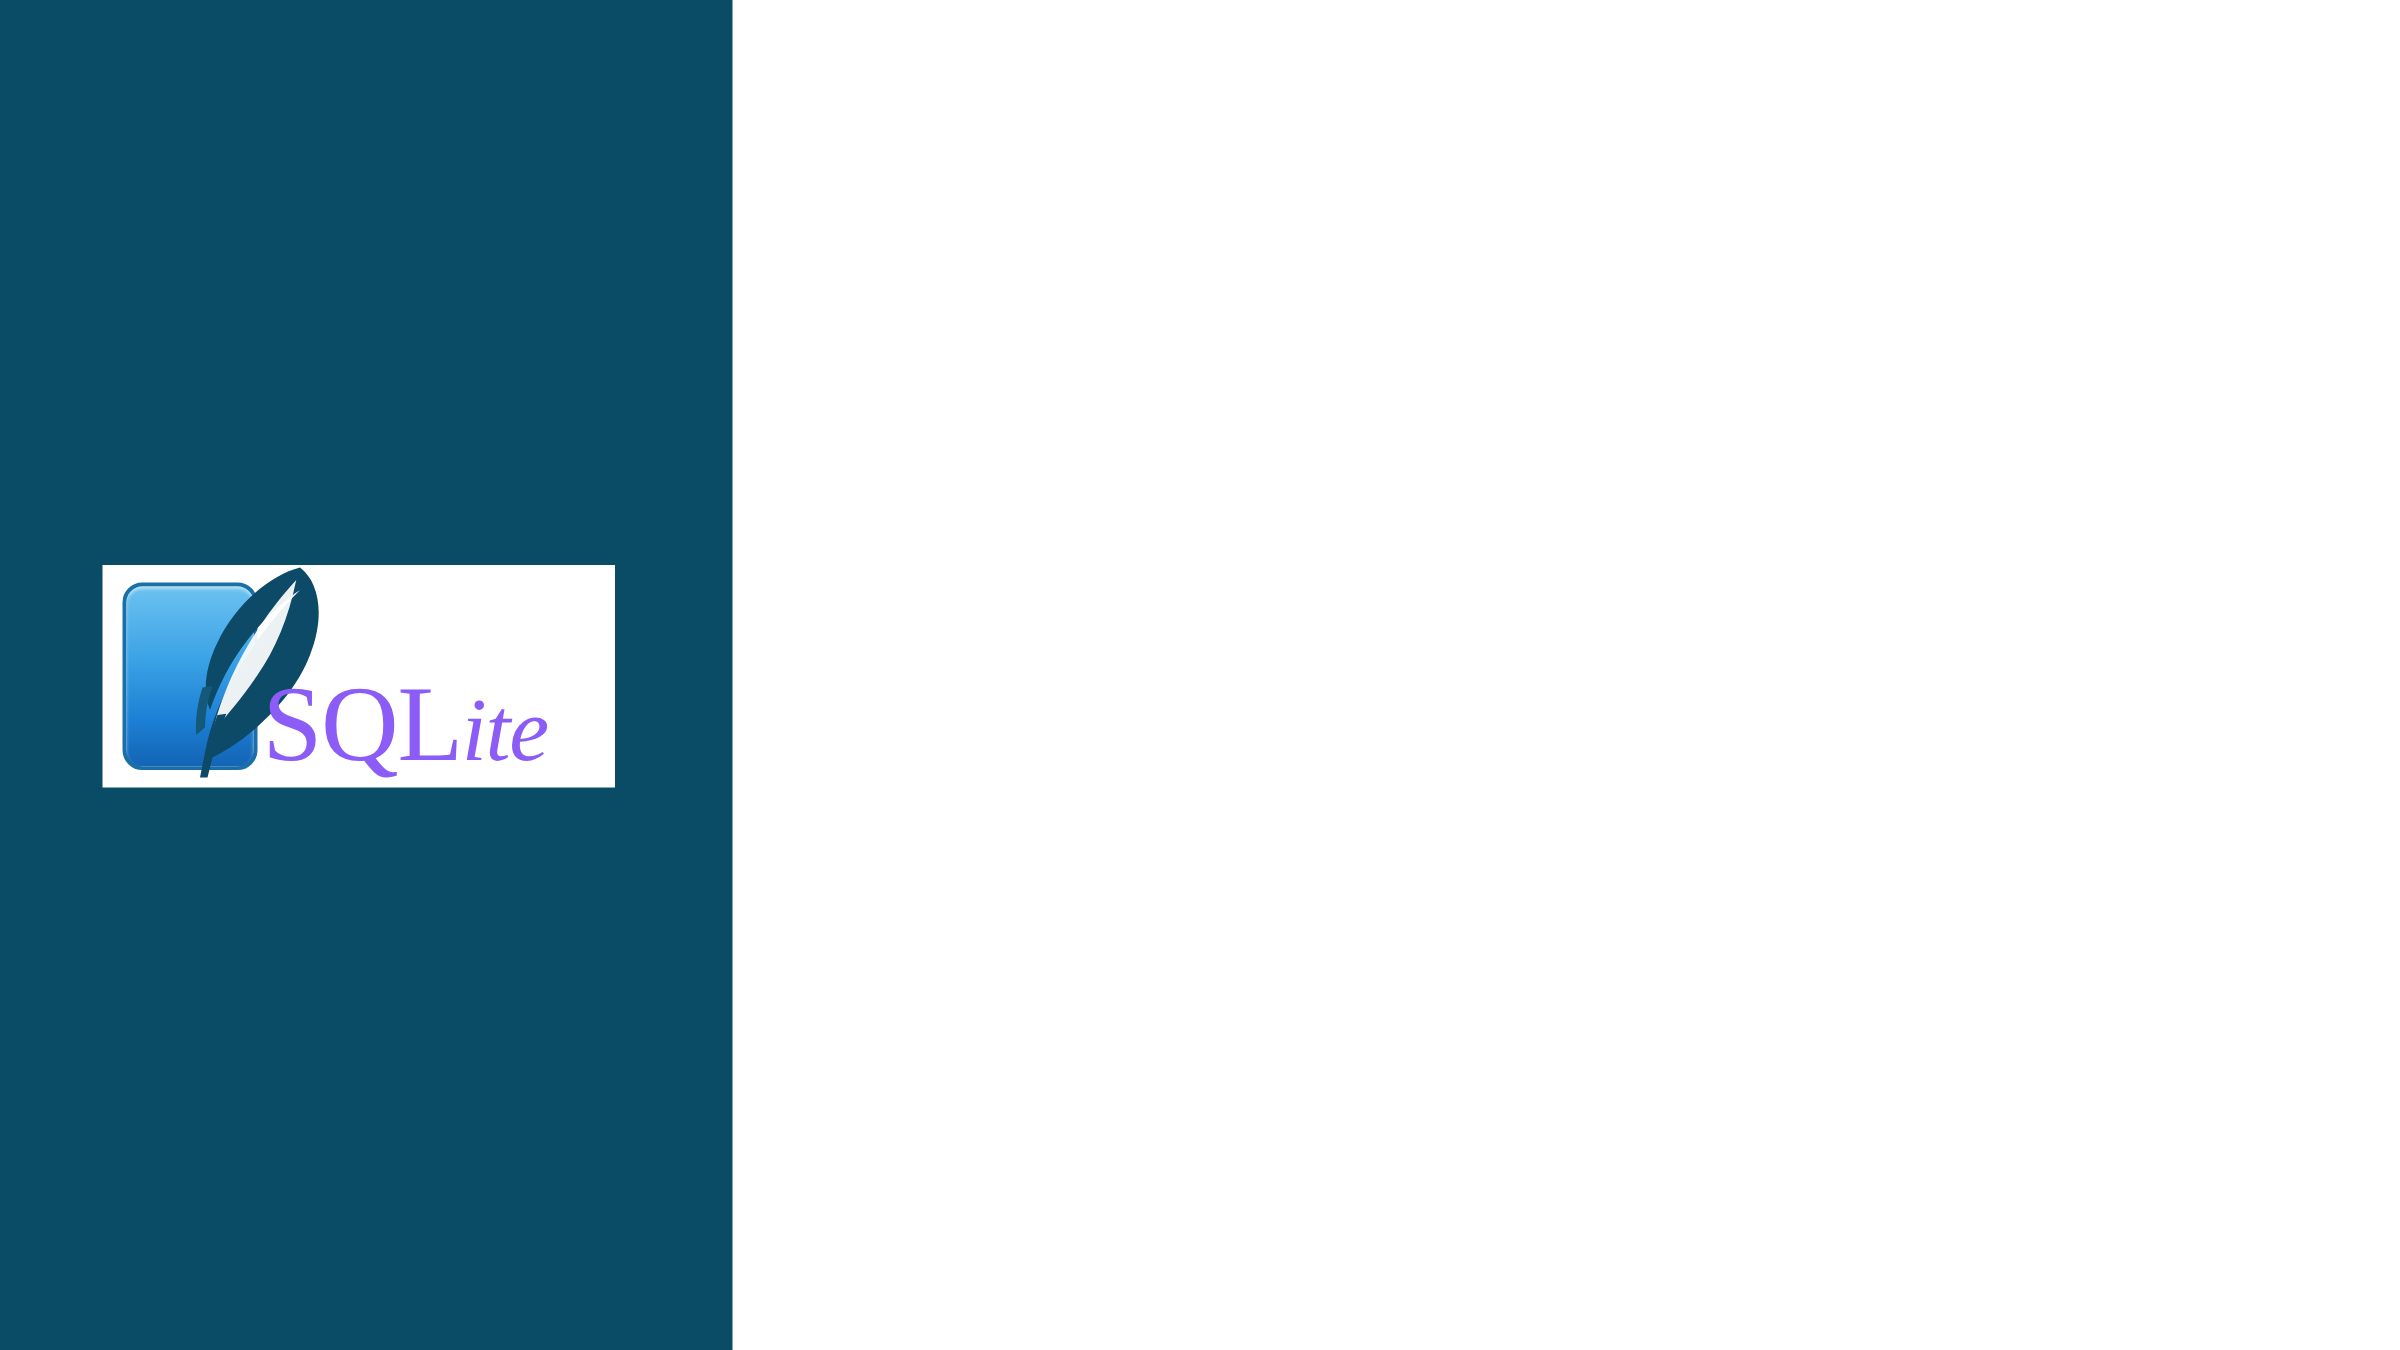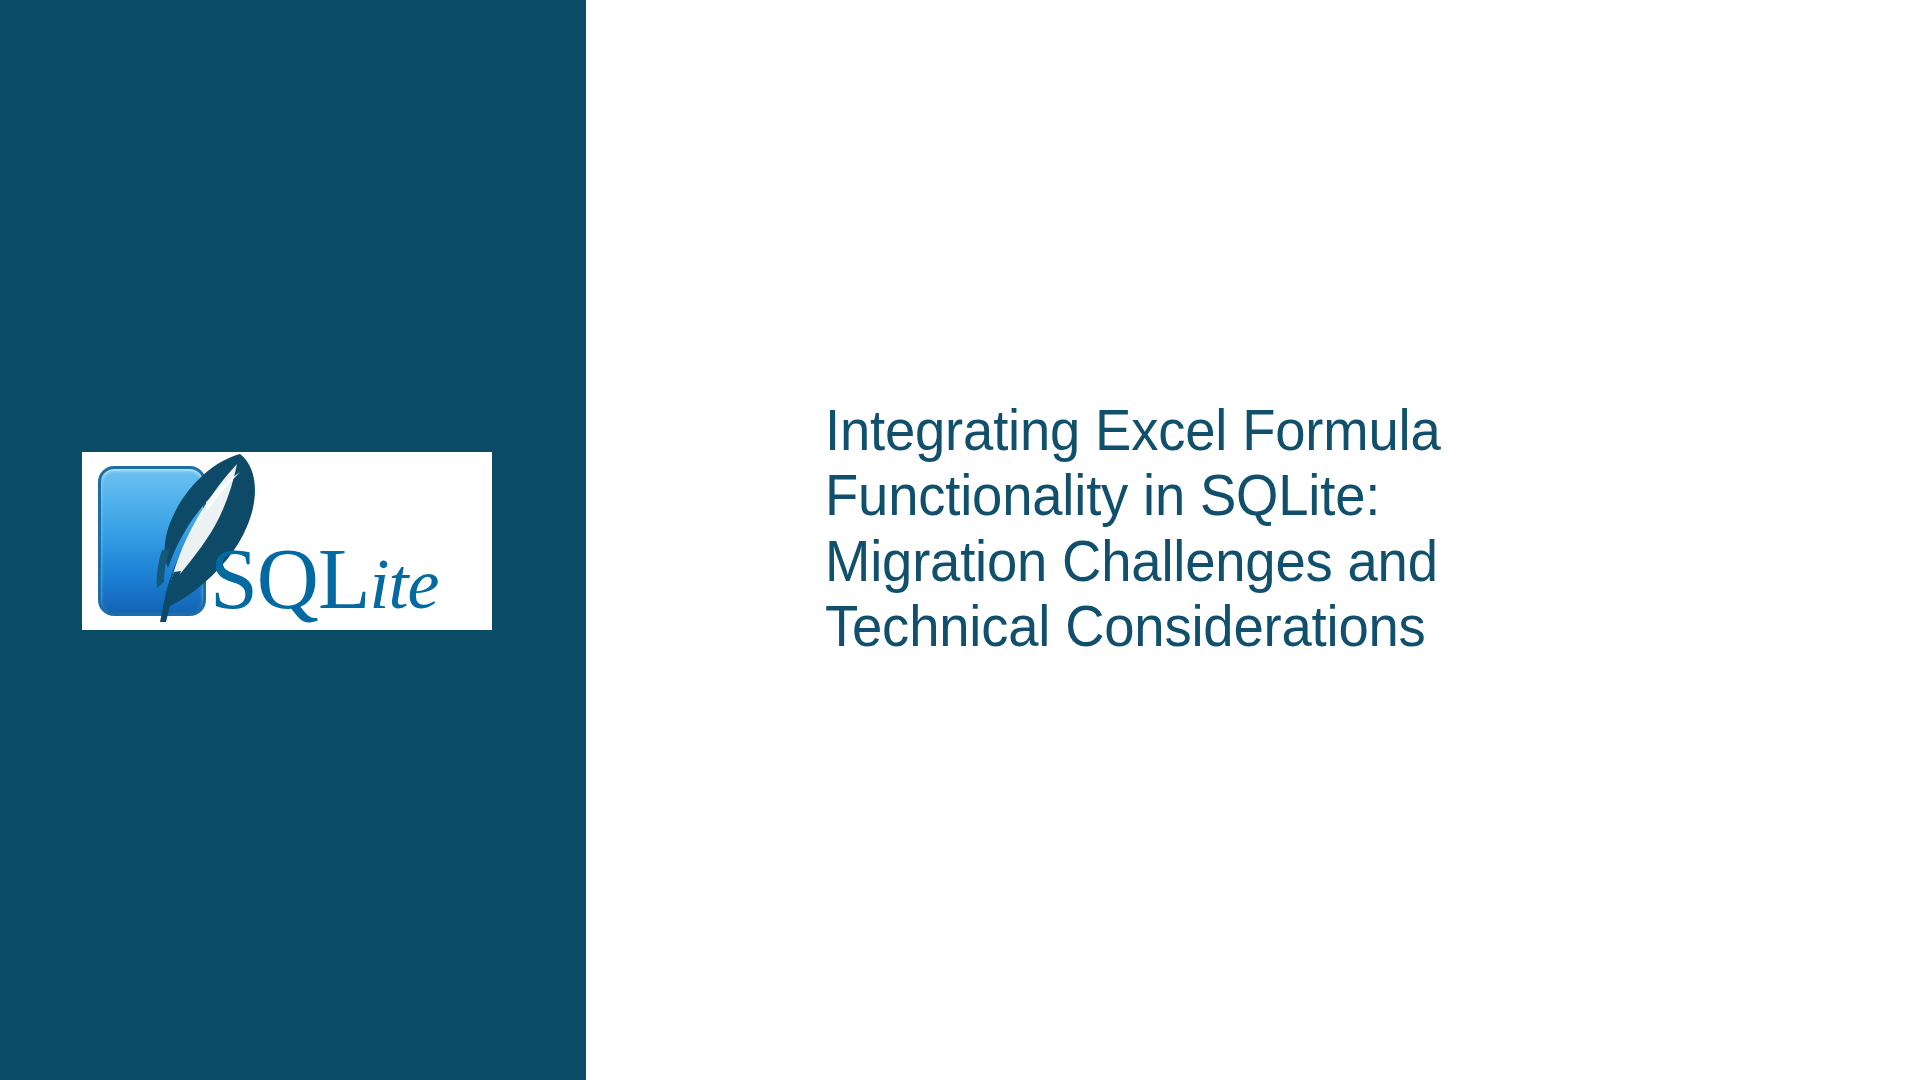--- a/index.html
+++ b/index.html
@@ -68,21 +68,21 @@
     height: 176px;
   }
 
   
   .logo-word {
     position: absolute;
     left: 128px;
     bottom: 8px;
     line-height: 1;
     white-space: nowrap;
-    color: #0369a1;
+    color: #8b5cf6;
   }
   .logo-word .sql {
     font-family: "Liberation Serif", serif;
     font-size: 86px;
     letter-spacing: -1px;
   }
   .logo-word .ite {
     font-family: "Liberation Serif", serif;
     font-style: italic;
     font-size: 72px;
@@ -131,17 +131,14 @@
 
         <div class="logo-word">
           <span class="sql">SQL</span><span class="ite">ite</span>
         </div>
 
       </div>
     </div>
 
   </div>
 
-  <div class="title-block">
-    <div class="title-text">Integrating Excel Formula Functionality in SQLite: Migration Challenges and Technical Considerations</div>
-  </div>
 
 </div>
 
 </body></html>

